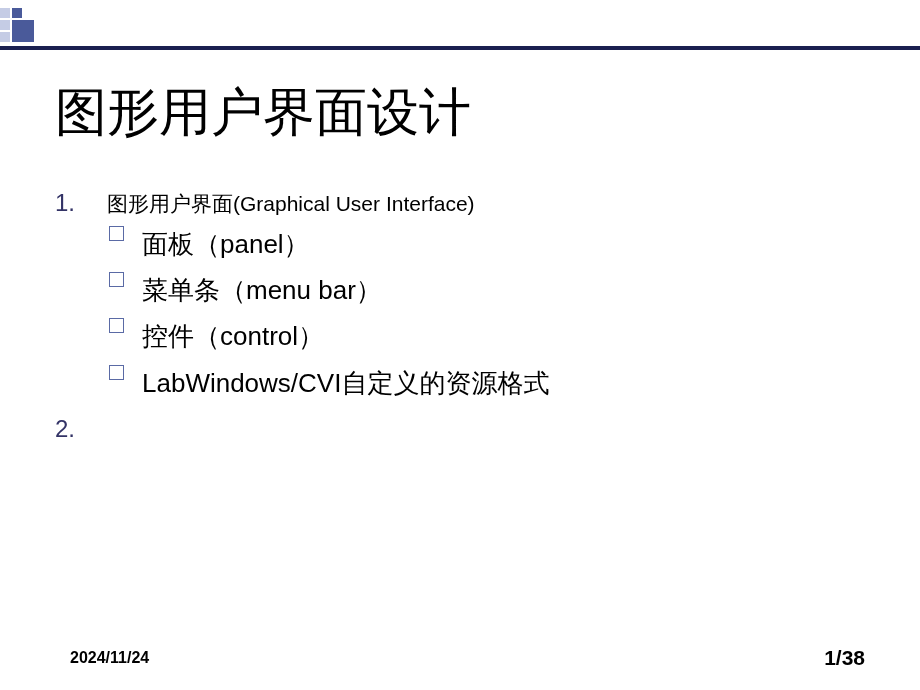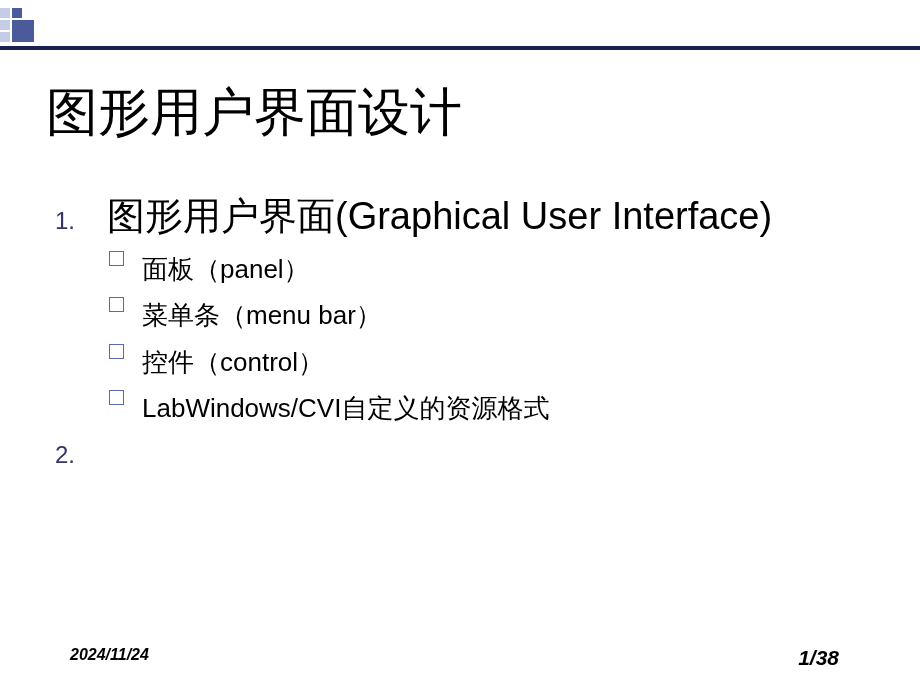--- a/index.html
+++ b/index.html
@@ -33,21 +33,21 @@
       position: absolute;
       top: 46px;
       left: 0;
       width: 920px;
       height: 4px;
       background: #1a2050;
     }
     .slide-title {
       position: absolute;
       top: 78px;
-      left: 46px;
+      left: 55px;
       font-size: 52px;
       font-weight: normal;
       color: #000;
       font-family: "SimSun", serif;
     }
     .content {
       position: absolute;
       top: 188px;
       left: 55px;
       width: 820px;
@@ -58,21 +58,21 @@
       margin-bottom: 6px;
     }
     .item-number {
       font-size: 24px;
       color: #333366;
       font-family: Arial, sans-serif;
       width: 52px;
       flex-shrink: 0;
     }
     .item-text {
-      font-size: 38px;
+      font-size: 21px;
       color: #000;
       line-height: 1.5;
     }
     .sub-list {
       margin-left: 54px;
       margin-top: 4px;
       margin-bottom: 14px;
     }
     .sub-item {
       display: flex;
@@ -91,23 +91,22 @@
       color: #000;
       line-height: 1.4;
     }
     .footer {
       position: absolute;
       bottom: 20px;
       left: 0;
       width: 920px;
       display: flex;
       justify-content: space-between;
-      align-items: flex-start;
-      padding: 0 81px 0 70px;
-      font-style: italic;
+      align-items: center;
+      padding: 0 55px 0 70px;
     }
     .date-text {
       font-size: 16px;
       font-weight: bold;
       color: #000;
       font-family: Arial, sans-serif;
     }
     .page-number {
       font-size: 21px;
       font-weight: bold;

